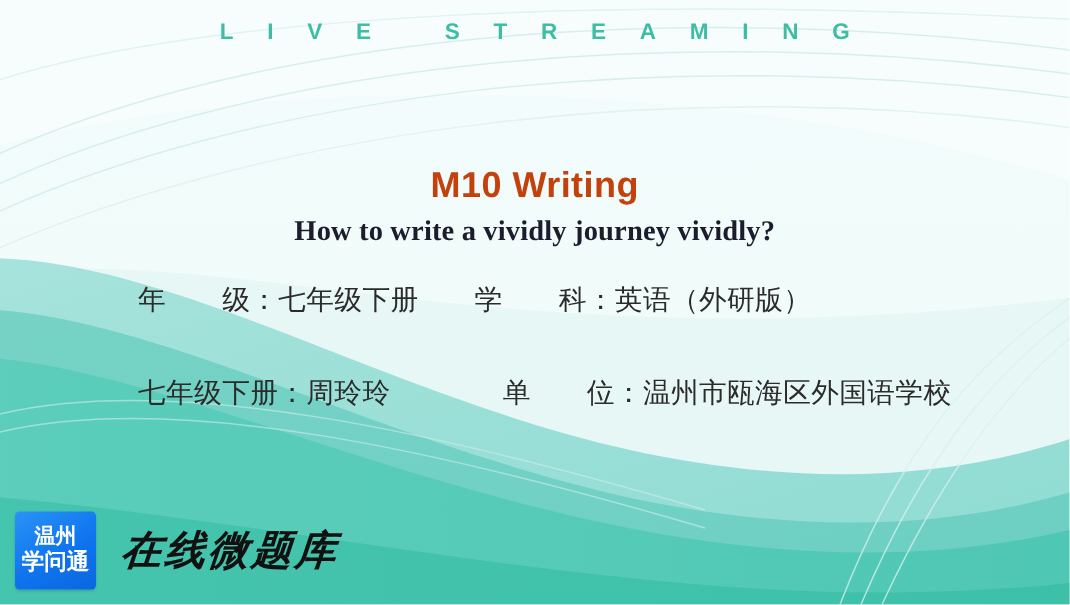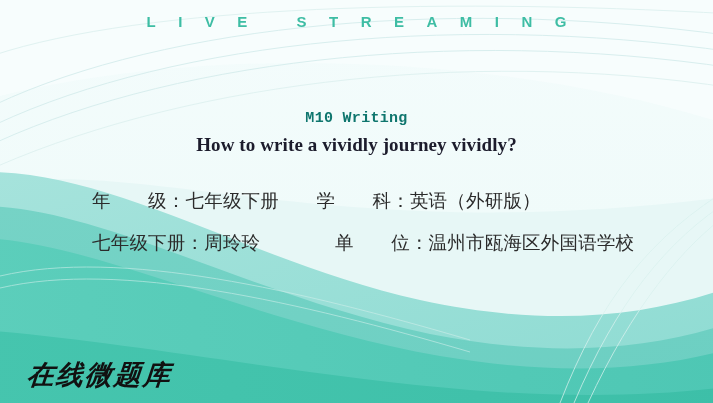--- a/index.html
+++ b/index.html
@@ -47,24 +47,24 @@
   
   #title-block {
     position: absolute;
     left: 0;
     top: 110px;
     width: 713px;
     text-align: center;
     z-index: 6;
   }
   #main-title {
-    font-family: Liberation Mono, monospace;
-    font-size: 15px;
+    font-family: Liberation Sans, sans-serif;
+    font-size: 24px;
     font-weight: bold;
-    color: #0f766e;
+    color: #c2410c;
     line-height: 1.18;
     letter-spacing: 0.3px;
   }
   #sub-title {
     font-family: "Liberation Serif", "DejaVu Serif", serif;
     font-size: 19px;
     font-weight: bold;
     color: #1c1c2c;
     line-height: 1.3;
     margin-top: 5px;
@@ -76,21 +76,21 @@
     left: 92px;
     top: 192px;
     z-index: 6;
   }
   .meta-row {
     font-family: "DejaVu Sans", "Liberation Sans", sans-serif;
     font-size: 18.5px;
     color: #2b2b2b;
     white-space: pre;
     line-height: 1;
-    margin-bottom: 23px;
+    margin-bottom: 43px;
     letter-spacing: 0.2px;
   }
   .meta-row:last-child { margin-bottom: 0; }
   
   #footer {
     position: absolute;
     left: 10px;
     bottom: 10px;
     display: flex;
     align-items: center;
@@ -214,16 +214,20 @@
     <div id="main-title">M10 Writing</div>
     <div id="sub-title">How to write a vividly journey vividly?</div>
   </div>
 
   <div id="meta-block">
     <div class="meta-row">年　　级：七年级下册　　学　　科：英语（外研版）</div>
     <div class="meta-row">七年级下册：周玲玲　　　　单　　位：温州市瓯海区外国语学校</div>
   </div>
 
   <div id="footer">
+    <div id="logo-badge">
+      <span id="logo-line1">温州</span>
+      <span id="logo-line2">学问通</span>
+    </div>
     <div id="brand-script">在线微题库</div>
   </div>
 
 </div>
 
 </body></html>

